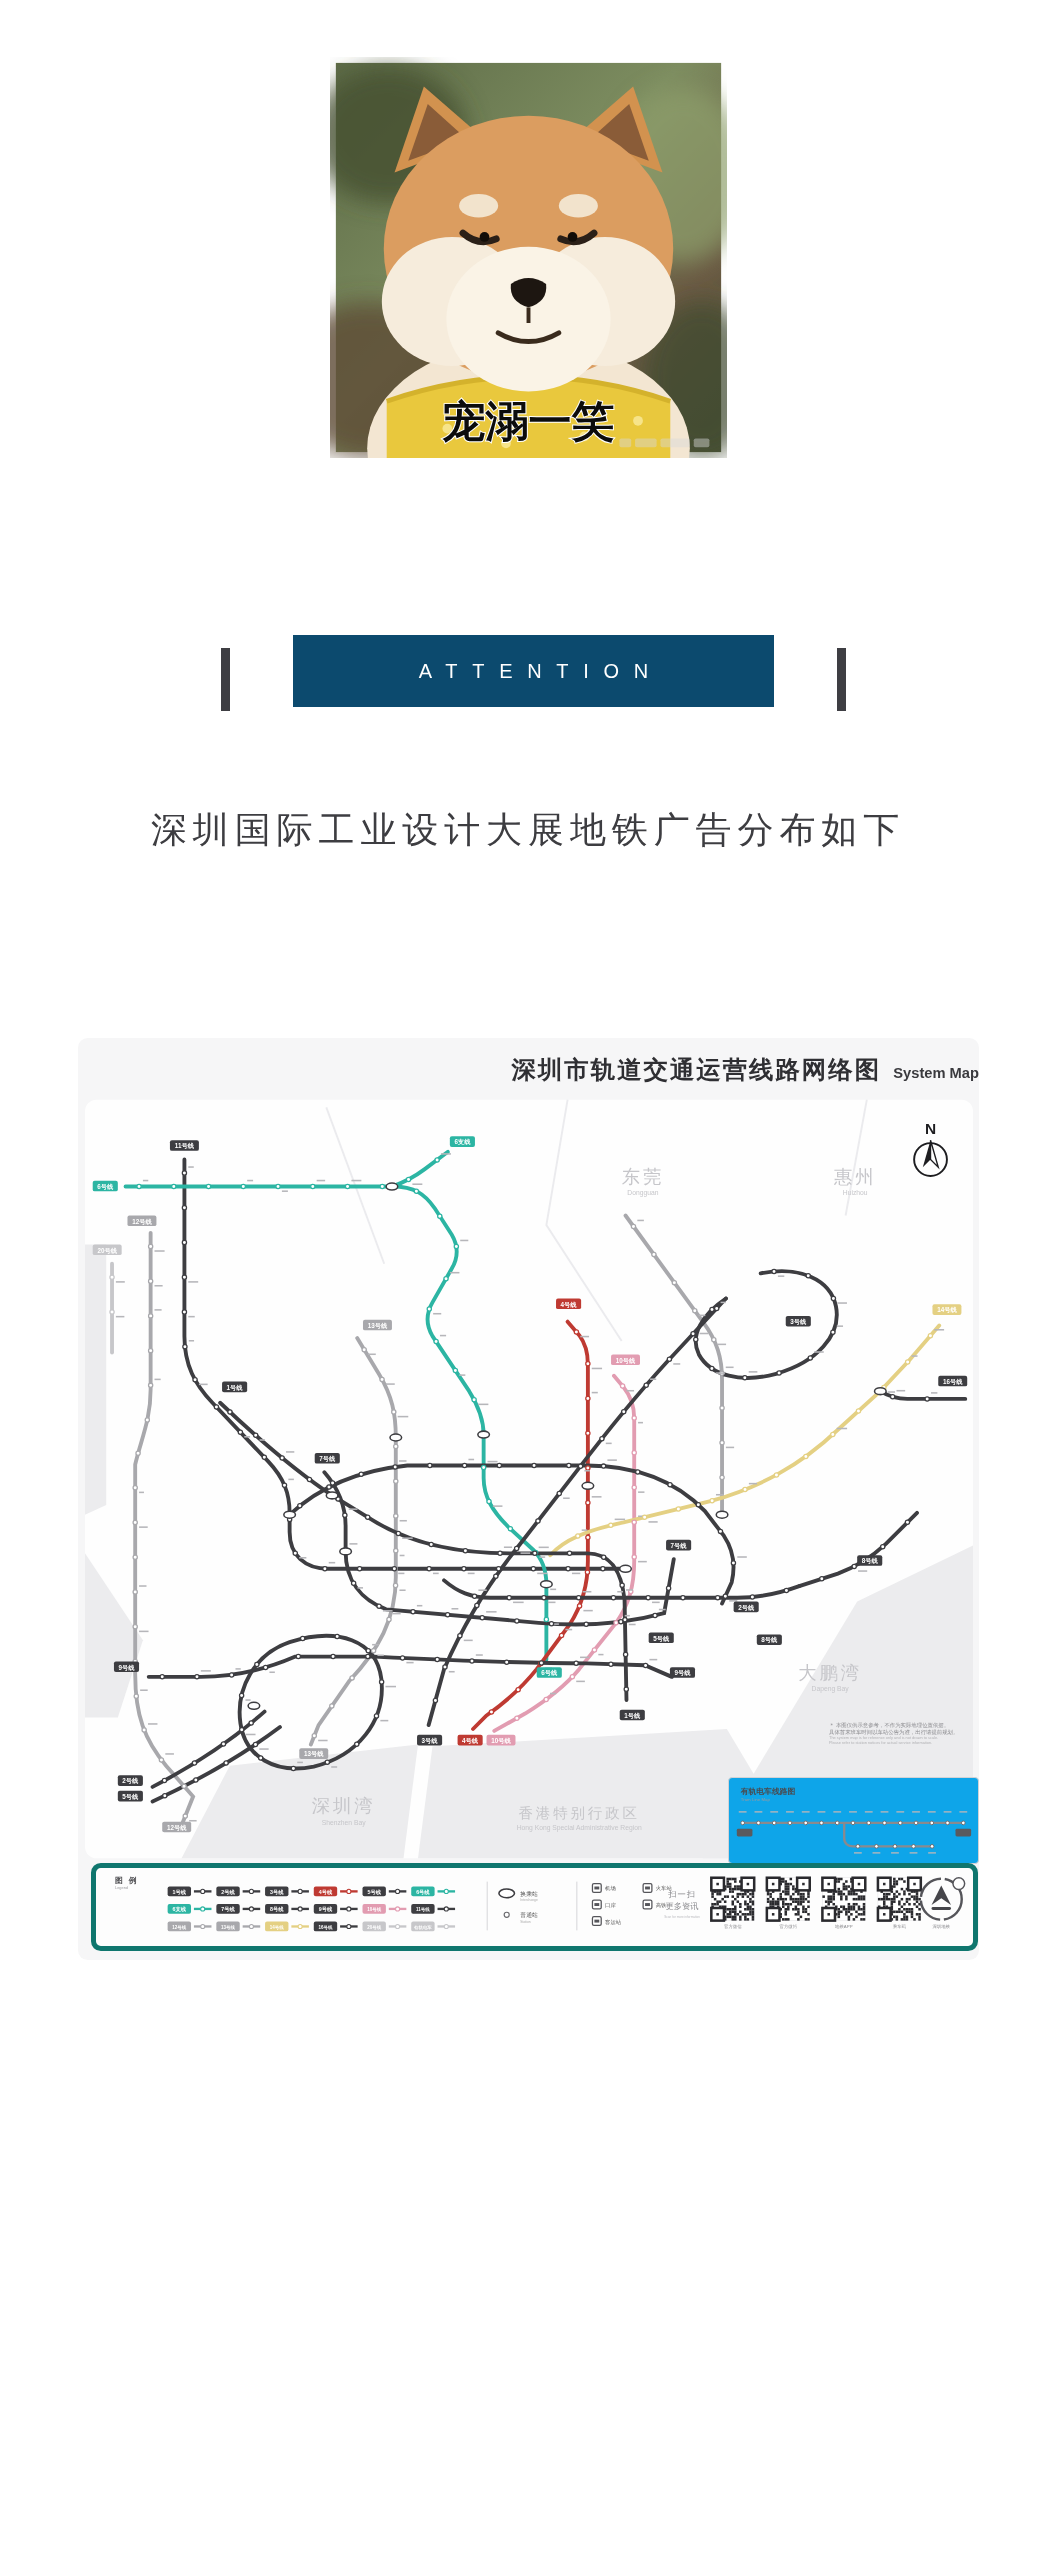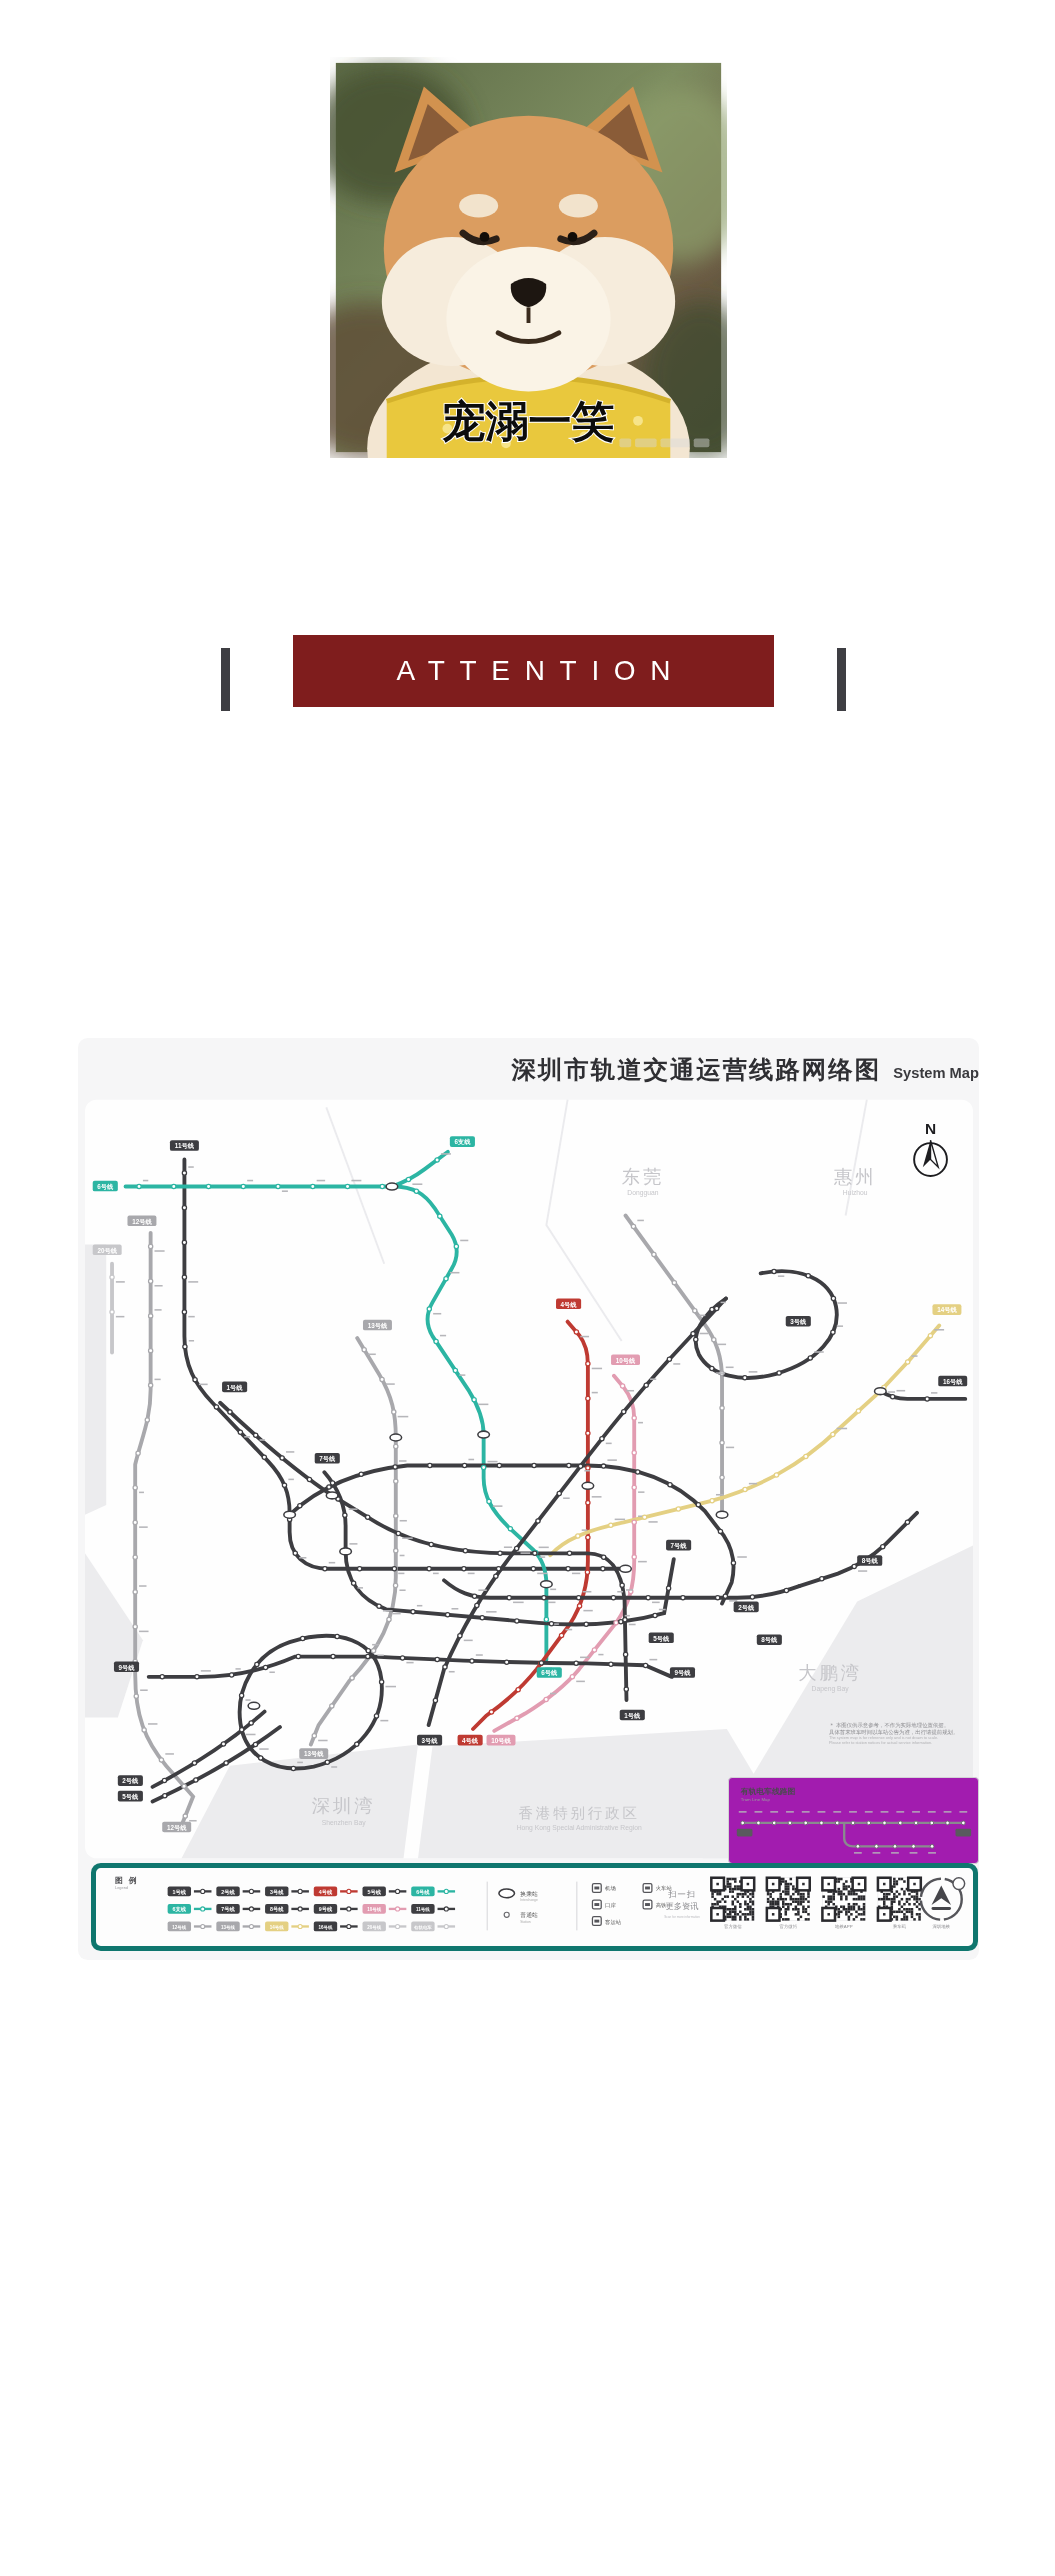--- a/index.html
+++ b/index.html
@@ -3,34 +3,34 @@
 <meta charset="utf-8">
 <style>
   html,body{margin:0;padding:0;background:#ffffff;}
   body{font-family:"Liberation Sans","DejaVu Sans",sans-serif;}
   .page{position:relative;width:1056px;height:2024px;background:#ffffff;overflow:hidden;}
   .abs{position:absolute;}
   
   .dog-wrap{left:330px;top:57px;width:397px;height:401px;}
   
   .side-bar{width:8.8px;height:63px;background:#3e3e43;top:648px;}
-  .attn{left:293px;top:635px;width:481px;height:72px;background:#7f1d1d;color:#ffffff;
-        display:flex;align-items:center;justify-content:center;font-size:28px;
+  .attn{left:293px;top:635px;width:481px;height:72px;background:#0c4a6e;color:#ffffff;
+        display:flex;align-items:center;justify-content:center;font-size:20px;
         letter-spacing:14.7px;text-indent:14.7px;font-weight:400;}
   
   .h-line{left:0;width:1056px;text-align:center;color:#3d3d41;font-size:36px;font-weight:500;}
   .h1{top:806px;letter-spacing:5.9px;}
   .h2{top:878px;letter-spacing:12.7px;}
   
   .map-card{left:78px;top:1038px;width:901px;height:922px;background:#f6f6f7;border-radius:9.8px;}
   .map-title{left:0;top:15.6px;width:901px;text-align:right;color:#2f2f33;}
   .map-title .zh{font-size:24.4px;font-weight:bold;letter-spacing:2px;}
   .map-title .en{font-size:14.7px;font-weight:bold;color:#3a3a3e;margin-left:7.8px;}
   .metro-svg{left:6.8px;top:55px;}
-  .tram-box{left:650px;top:739px;width:249px;height:85px;background:#a21caf;border:1px solid #d2d2d5;border-radius:4px;}
+  .tram-box{left:650px;top:739px;width:249px;height:85px;background:#0ea5e9;border:1px solid #d2d2d5;border-radius:4px;}
   .note-box{left:751px;top:684px;width:147px;color:#8a8a8e;font-size:5.4px;line-height:6.8px;}
   .note-box .en{color:#b2b2b5;font-size:3.9px;line-height:4.9px;}
   .strip{left:12.7px;top:825px;width:877px;height:78px;background:#fdfdfd;border:5px solid #0f766e;border-radius:9.8px;}
   
   .duck-wrap{left:323px;top:2141px;width:440px;height:411px;}
   svg text{user-select:none;}
 </style>
 </head>
 <body>
 
@@ -103,20 +103,21 @@
       </g>
     </svg>
   </div>
 
   <div class="abs side-bar" style="left:221px;"></div>
   <div class="abs attn">
     <span>ATTENTION</span>
   </div>
   <div class="abs side-bar" style="left:837px;"></div>
 
+  <div class="abs h-line h1">深圳国际工业设计大展地铁广告分布如下</div>
 
   <div class="abs map-card">
     <div class="abs map-title">
       <span class="zh">深圳市轨道交通运营线路网络图</span>
       <span class="en">System Map</span>
     </div>
     <svg id="metro-svg" class="abs metro-svg" width="888" height="772" viewBox="0 0 920 786">
         <rect x="0" y="0" width="920" height="786" rx="12" fill="#fefefe"></rect>
         <polygon points="0,150 22,150 22,420 0,430" fill="#ececee"></polygon>
         <polygon points="0,470 60,560 34,640 0,640" fill="#ececee"></polygon>

